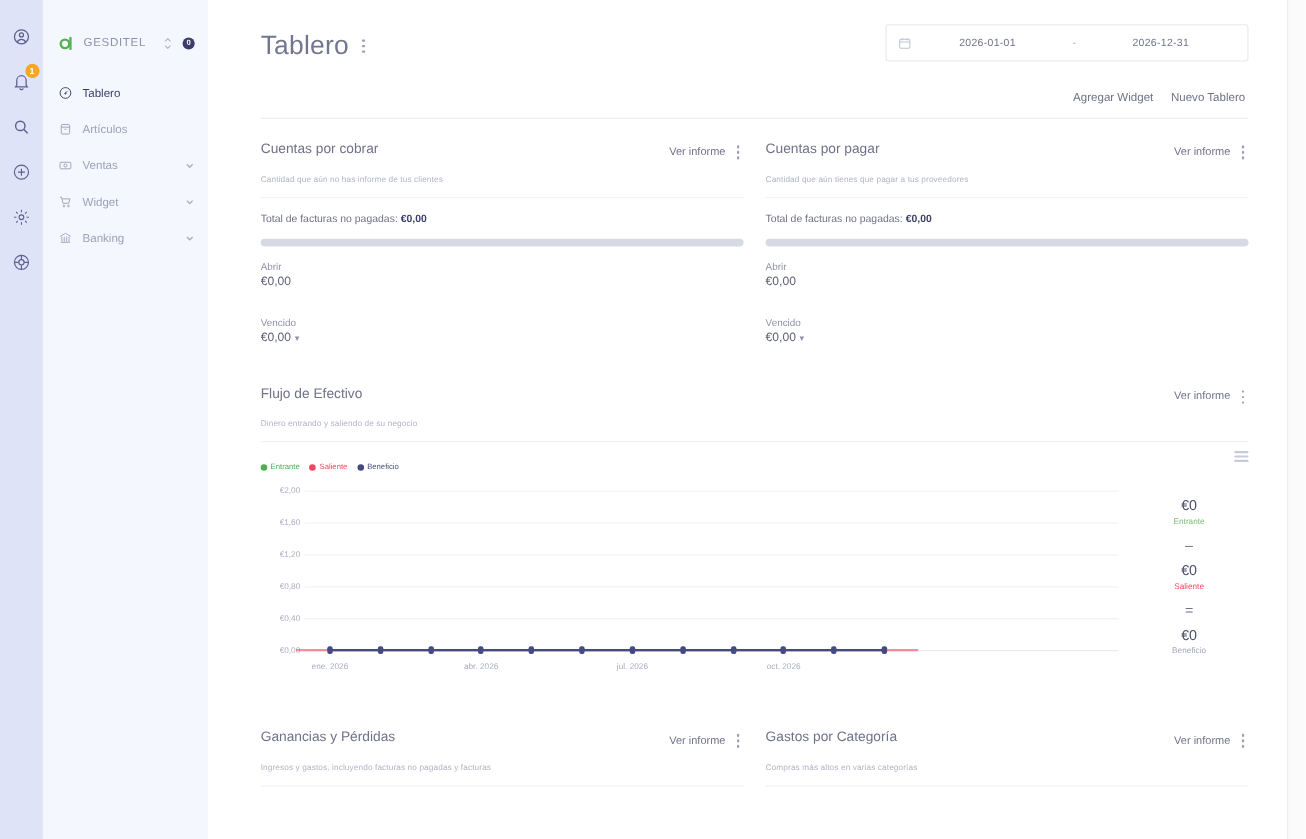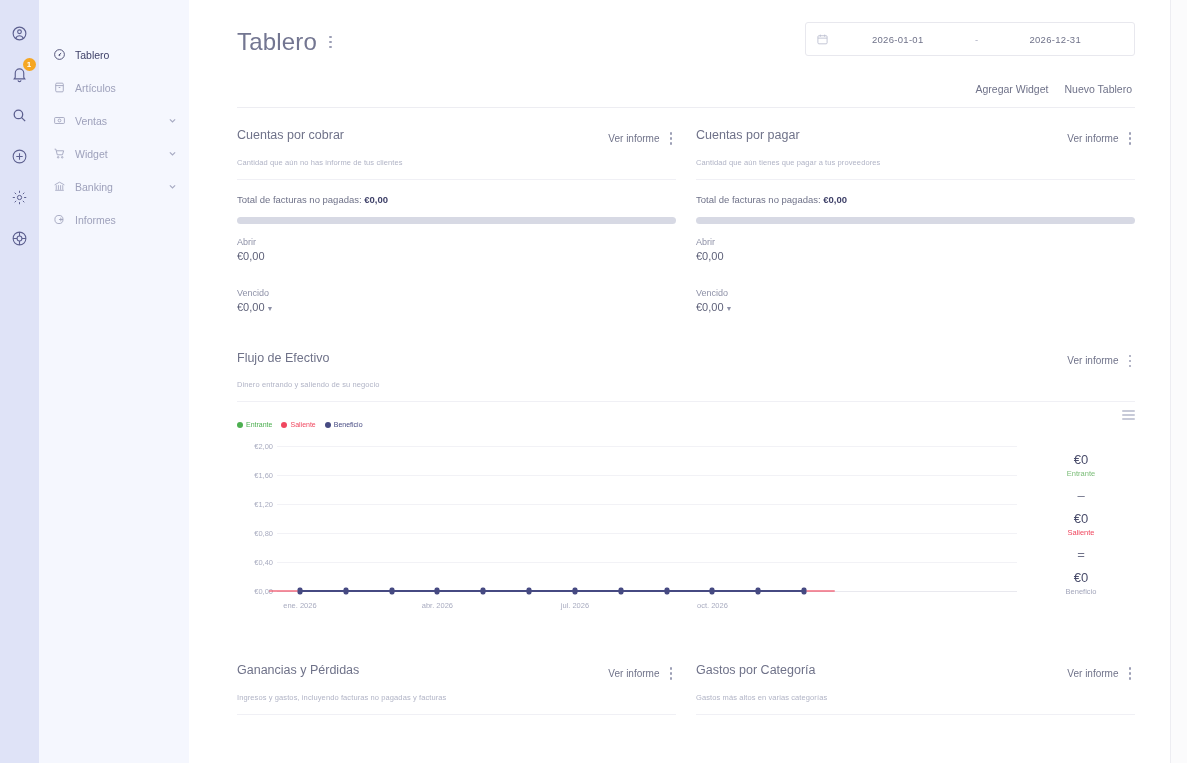--- a/index.html
+++ b/index.html
@@ -203,20 +203,38 @@
     <div class="rail-icon">
       <svg viewBox="0 0 24 24" fill="none" stroke="currentColor" stroke-width="1.5">
         <circle cx="12" cy="12" r="9"></circle>
           <circle cx="12" cy="12" r="3.4"></circle>
         <path d="M12 2.9v5.7M12 15.4v5.7M2.9 12h5.7M15.4 12h5.7"></path>
       </svg>
     </div>
   </div>
 
   <div class="sidebar">
+    <div class="brand">
+      <span class="brand-logo">
+        <svg viewBox="0 0 24 24" fill="none">
+          <path d="M17 5v14" stroke="#54b14f" stroke-width="3" stroke-linecap="round"></path>
+          <circle cx="10" cy="12.5" r="5.5" stroke="#54b14f" stroke-width="3" fill="none"></circle>
+        </svg>
+      </span>
+      <span class="brand-name">GESDITEL</span>
+      <span class="brand-spin">
+        <svg viewBox="0 0 10 6" fill="none" stroke="currentColor" stroke-width="1.3">
+            <path d="M1.5 4.5L5 1l3.5 3.5"></path>
+          </svg>
+        <svg viewBox="0 0 10 6" fill="none" stroke="currentColor" stroke-width="1.3">
+            <path d="M1.5 1.5L5 5l3.5-3.5"></path>
+          </svg>
+      </span>
+      <span class="brand-dot">0</span>
+    </div>
 
     <div class="nav">
 
       <div class="nav-item active">
         <span class="nav-ico">
           <svg viewBox="0 0 24 24" fill="none" stroke="currentColor" stroke-width="1.6">
             <circle cx="12" cy="12" r="9"></circle>
               <path d="M15 9l-4 4.5"></path>
               <circle cx="12" cy="13" r="1"></circle>
           </svg>
@@ -275,30 +293,20 @@
           </svg>
         </span>
         <span class="nav-label">Banking</span>
         <span class="nav-chev">
           <svg viewBox="0 0 12 12" fill="none" stroke="currentColor" stroke-width="1.6">
               <path d="M2.5 4.5L6 8l3.5-3.5"></path>
             </svg>
         </span>
       </div>
 
-      <div class="nav-item">
-        <span class="nav-ico">
-          <svg viewBox="0 0 24 24" fill="none" stroke="currentColor" stroke-width="1.6">
-            <circle cx="11" cy="12" r="7.5"></circle>
-              <path d="M11 12h7.5"></path>
-              <path d="M14.5 8.5v7"></path>
-          </svg>
-        </span>
-        <span class="nav-label">Informes</span>
-      </div>
 
 
     </div>
   </div>
 
   <div class="main">
     <div class="content">
 
       <div class="topbar">
         <div class="page-title-row">
@@ -542,21 +550,21 @@
             <div class="card-title">Gastos por Categoría</div>
             <div class="card-head-right">
               <span class="ver-informe">Ver informe</span>
               <span class="kebab">
                   <i></i>
                   <i></i>
                   <i></i>
                 </span>
             </div>
           </div>
-          <div class="card-sub">Gastos más altos en varias categorías</div>
+          <div class="card-sub">Compras más altos en varias categorías</div>
           <div class="card-rule"></div>
         </div>
       </div>
 
     </div>
   </div>
 
   <div class="right-gutter"></div>
 </div>
 

